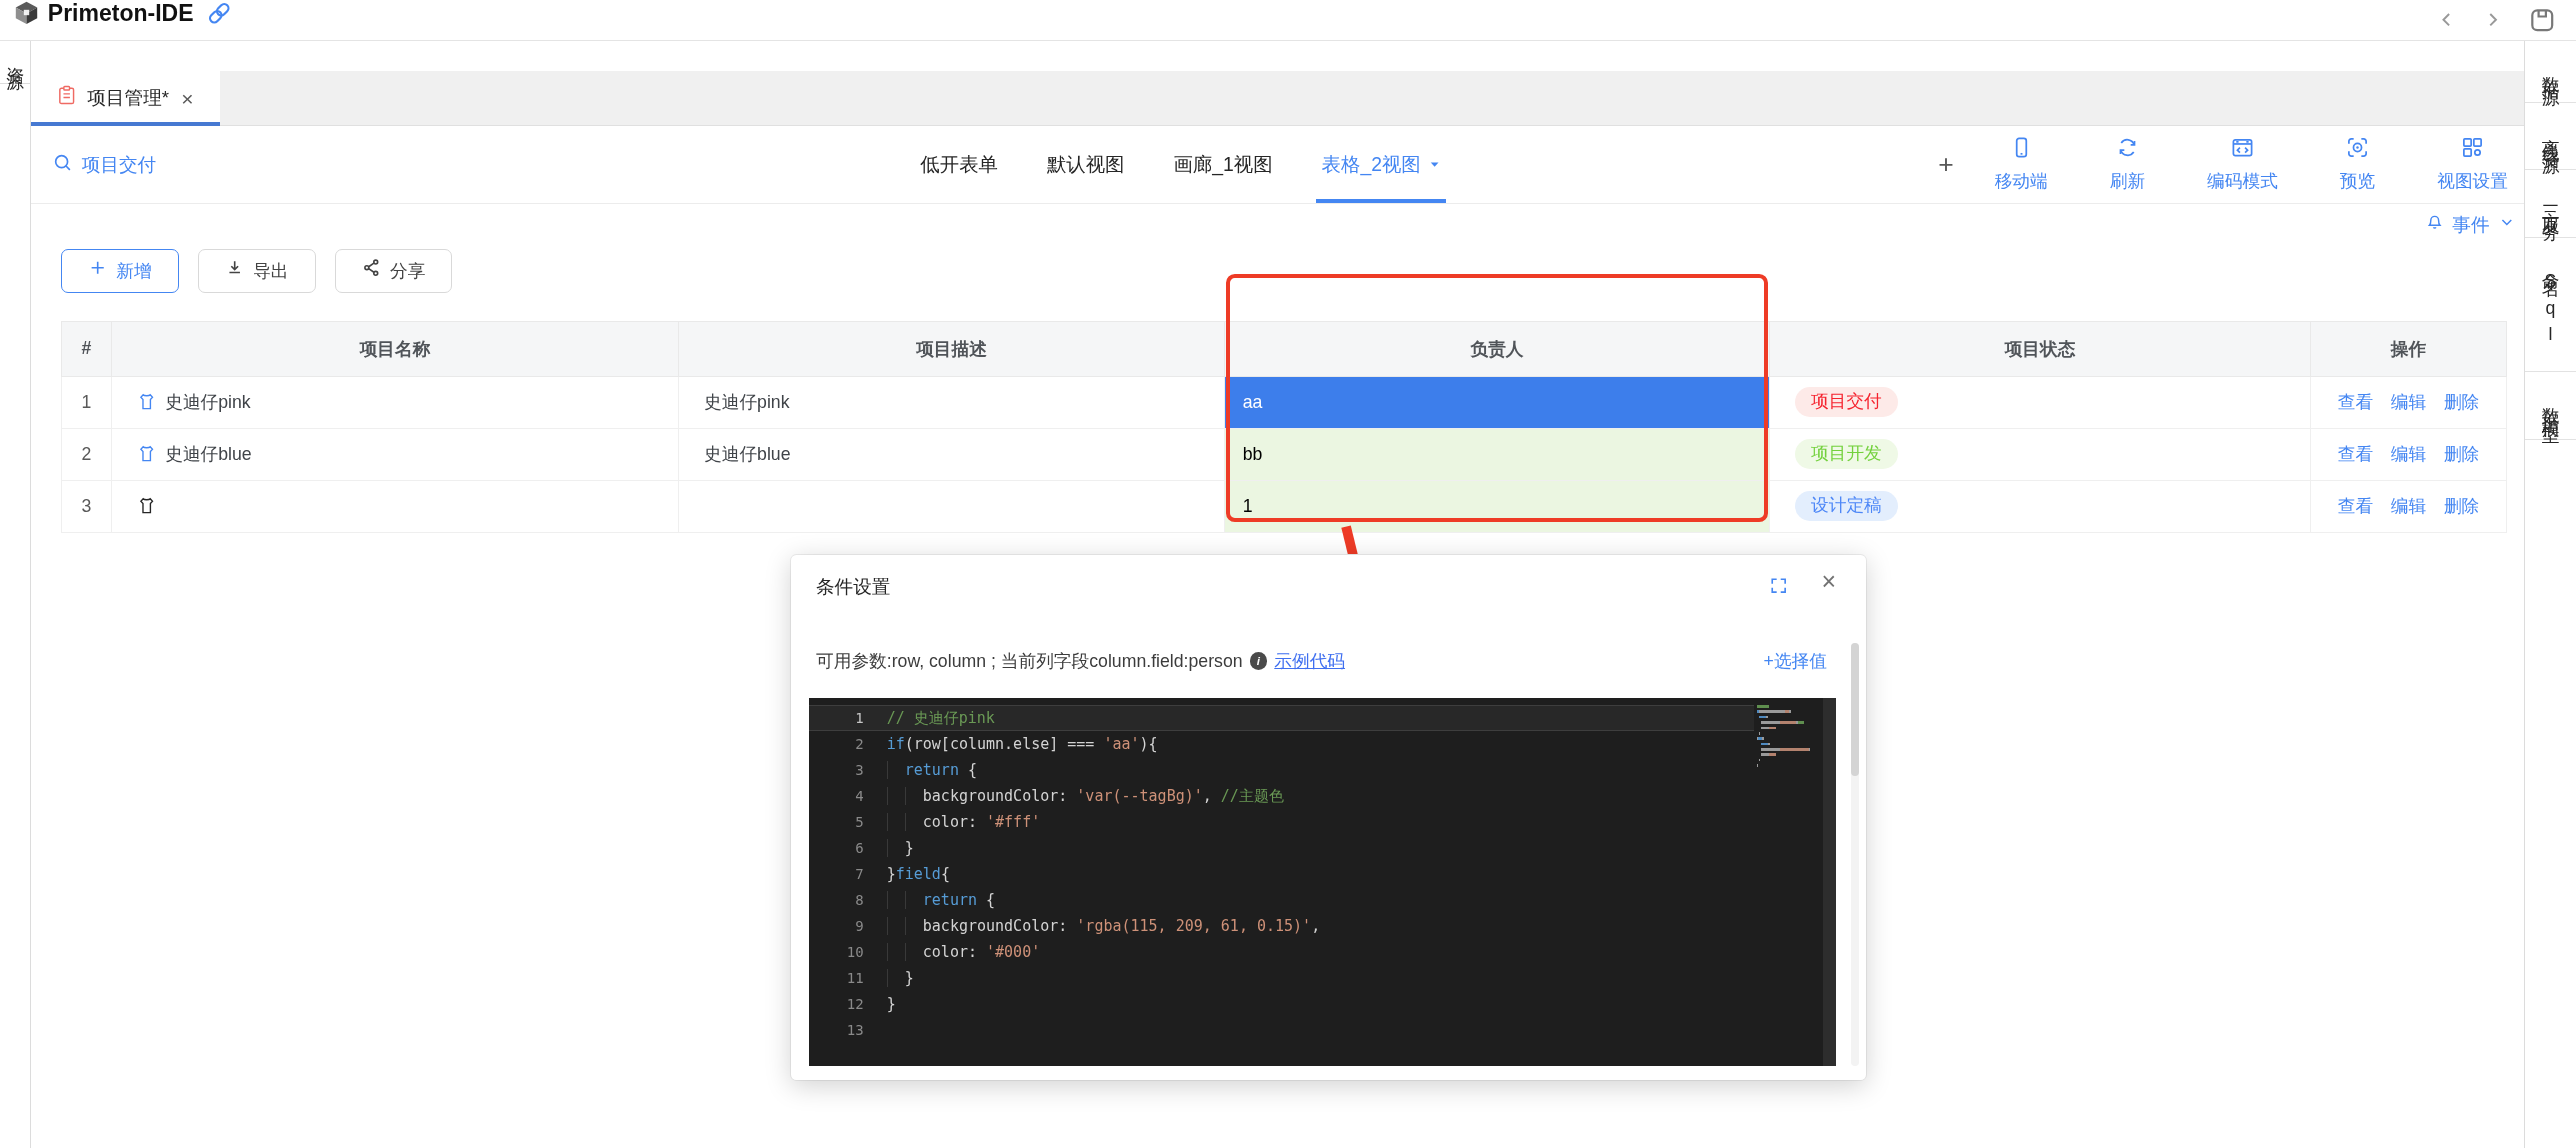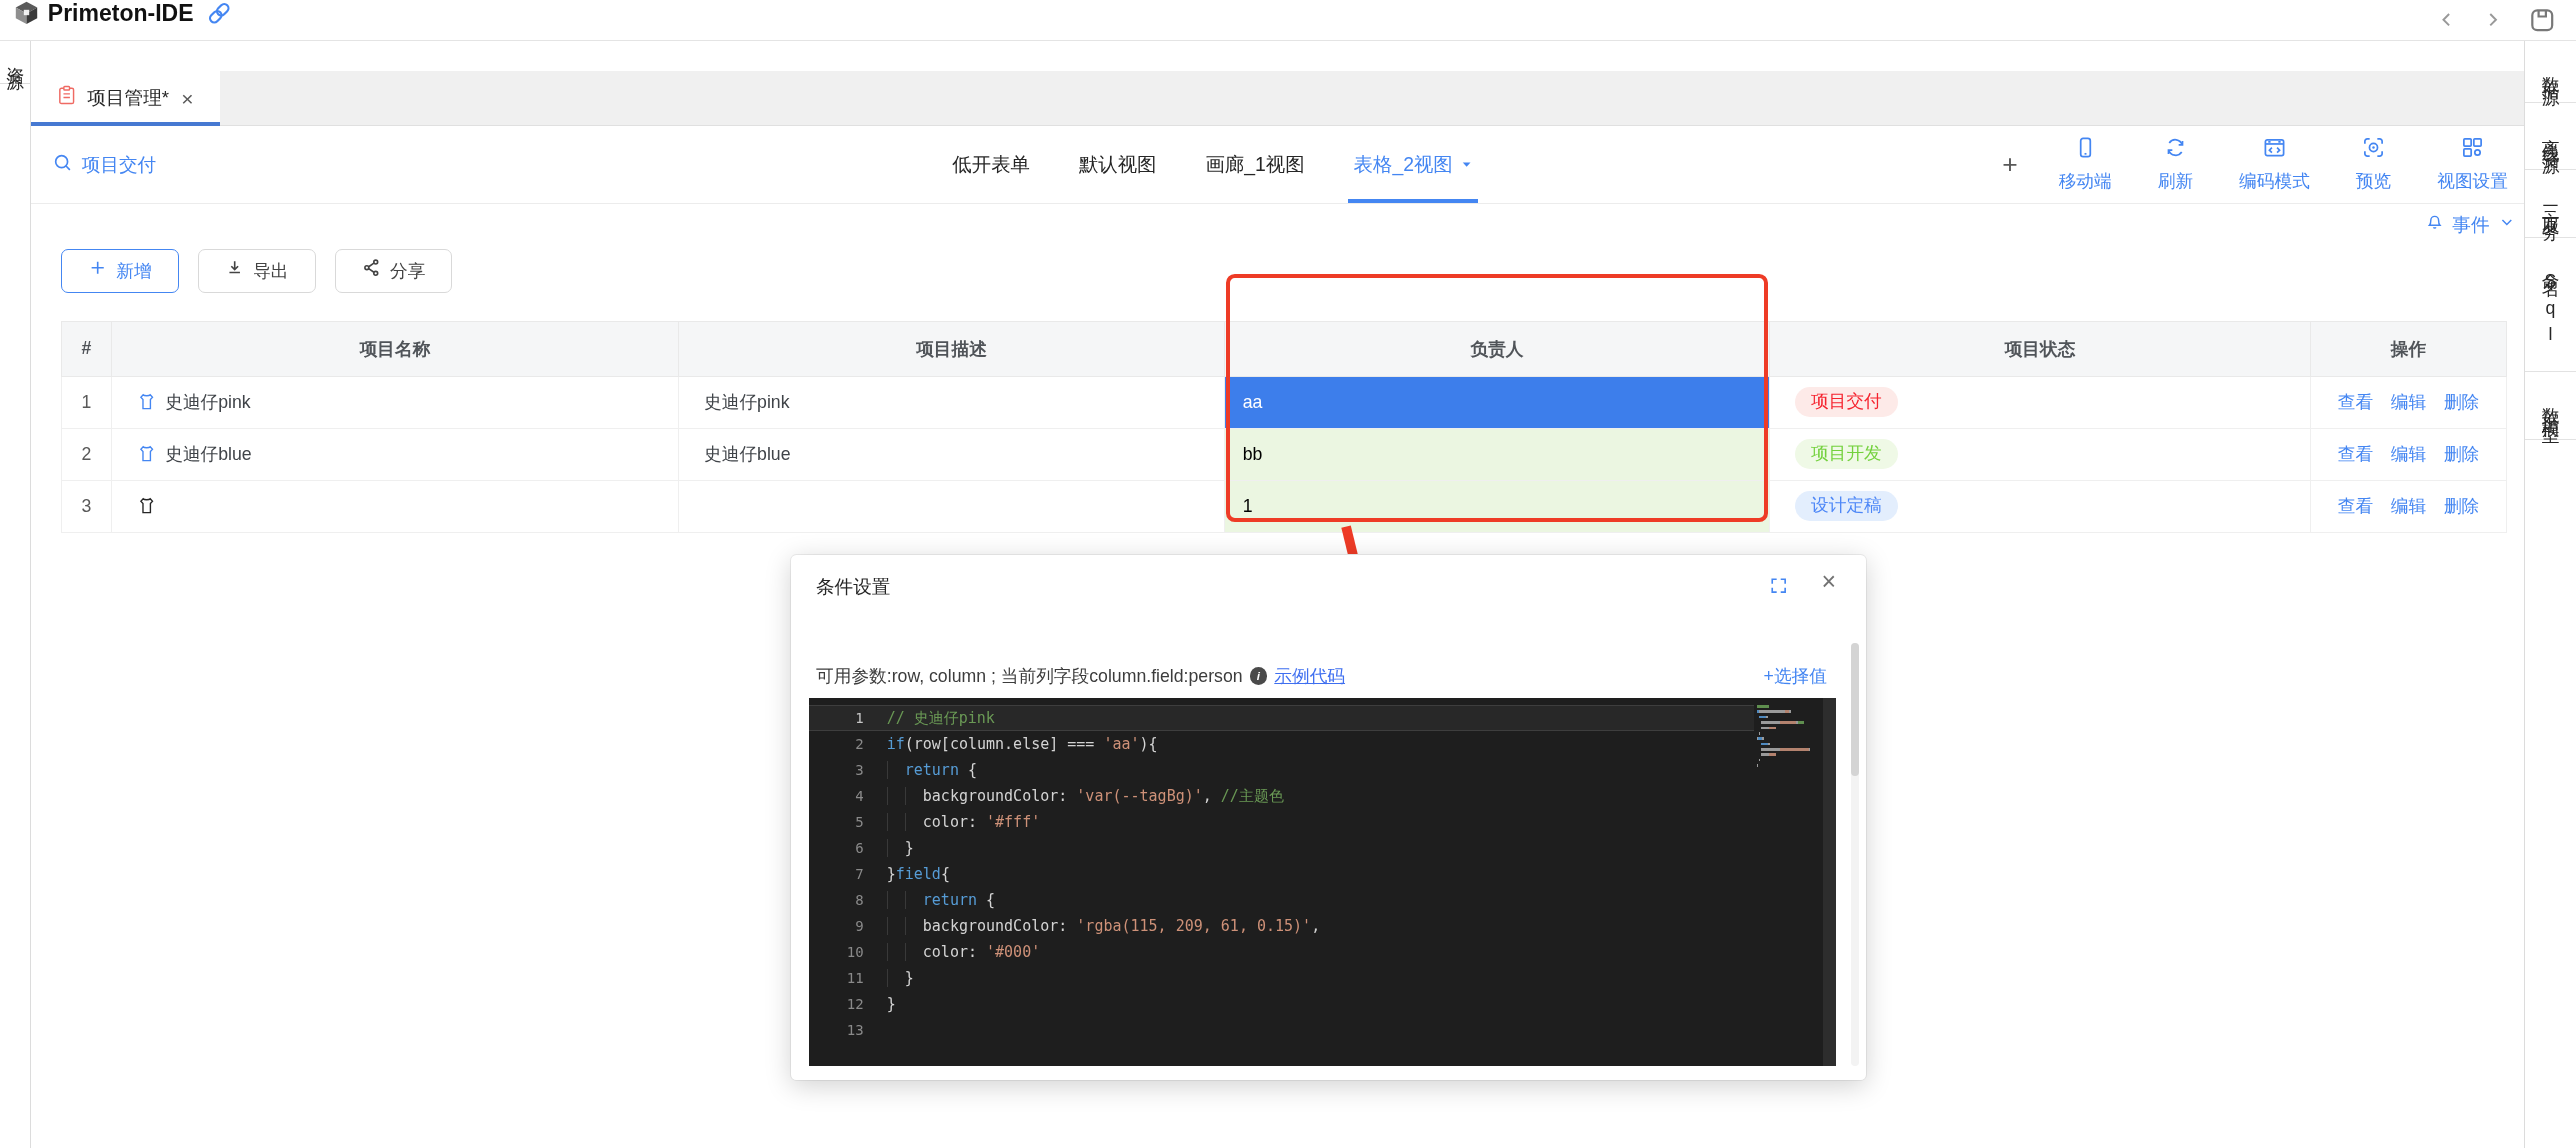--- a/index.html
+++ b/index.html
@@ -30,21 +30,21 @@
   .tab-close{color:#595959;font-size:21px;line-height:1;margin-left:1.8px;}
 
   
   .toolbar{height:78px;box-sizing:border-box;background:#fff;border-bottom:0.9px solid #ececec;display:flex;align-items:stretch;padding:0 16px 0 21px;}
   .search{display:flex;align-items:center;gap:8.8px;color:#4486f2;font-size:18.6px;width:380px;cursor:pointer;}
   .views{display:flex;align-items:stretch;gap:49px;margin:0 auto;}
   .view{display:flex;align-items:center;gap:7px;font-size:19.4px;color:#262626;position:relative;cursor:pointer;white-space:nowrap;}
   .view.active{color:#4486f2;}
   .view.active::after{content:"";position:absolute;left:-5.3px;right:-5.3px;bottom:0;height:4.4px;background:#4486f2;}
   .add-view{display:flex;align-items:center;font-size:26.5px;color:#595959;margin-left:8.8px;cursor:pointer;}
-  .tools{display:flex;align-items:center;gap:46px;margin-left:41px;}
+  .tools{display:flex;align-items:center;gap:62px;margin-left:41px;}
   .tool{display:flex;flex-direction:column;align-items:center;gap:4.4px;color:#4486f2;font-size:17.7px;cursor:pointer;white-space:nowrap;}
 
   
   .events-row{height:41px;display:flex;align-items:center;justify-content:flex-end;gap:8px;padding-right:8.8px;color:#4486f2;font-size:18.6px;}
 
   
   .content{padding:1.8px 17.7px 0 30px;}
   .btn-row{display:flex;gap:19.4px;margin-top:1.8px;}
   .btn{height:44px;box-sizing:border-box;border:0.9px solid #d9d9d9;border-radius:7px;background:#fff;display:inline-flex;align-items:center;gap:8.8px;padding:0 26px;font-size:17.7px;color:#434343;cursor:pointer;}
   .btn.primary{border-color:#4486f2;color:#4486f2;}
@@ -62,21 +62,21 @@
 
   
   .red-box{position:absolute;left:1226px;top:274px;width:542px;height:248px;box-sizing:border-box;border:4.4px solid #ee3b26;border-radius:8.8px;pointer-events:none;}
   .red-arrow{position:absolute;left:1309px;top:523px;pointer-events:none;}
 
   
   .dialog{position:absolute;left:791px;top:555px;width:1075px;height:525px;box-sizing:border-box;background:#fff;border-radius:5.3px;box-shadow:0 5.3px 26.5px rgba(0,0,0,.18),0 0 0 0.9px #efefef;}
   .dlg-title{position:absolute;left:25px;top:19.4px;font-size:18.6px;color:#262626;}
   .dlg-expand{position:absolute;right:78px;top:21px;color:#4486f2;cursor:pointer;display:flex;}
   .dlg-close{position:absolute;right:30px;top:14px;color:#737373;font-size:25px;line-height:1;cursor:pointer;}
-  .param-row{position:absolute;left:25px;right:39px;top:109px;display:flex;align-items:center;font-size:17.7px;color:#3c3c3c;}
+  .param-row{position:absolute;left:25px;right:39px;top:94px;display:flex;align-items:center;font-size:17.7px;color:#3c3c3c;}
   .info-ic{width:17.7px;height:17.7px;border-radius:50%;background:#4a4a4a;color:#fff;font-size:11.5px;font-weight:bold;display:inline-flex;align-items:center;justify-content:center;margin:0 7px 0 7px;font-style:italic;}
   .sample-link{color:#3f6ff0;text-decoration:underline;cursor:pointer;}
   .select-value{margin-left:auto;color:#4486f2;cursor:pointer;}
   .dlg-scroll{position:absolute;right:7px;top:88px;bottom:14px;width:8px;background:#f3f3f3;border-radius:4.4px;}
   .dlg-scroll .thumb{width:8px;height:133px;background:#d4d4d4;border-radius:4.4px;}
 
   
   .editor{position:absolute;left:17.7px;top:143px;width:1027px;height:368px;background:#1e1e1e;font-family:"DejaVu Sans Mono",monospace;font-size:15px;overflow:hidden;padding-top:7px;box-sizing:border-box;}
   .code-line{display:flex;height:26px;line-height:26px;}
   .code-line .ln{width:55px;flex:none;text-align:right;color:#8a8a8a;font-size:14px;}

